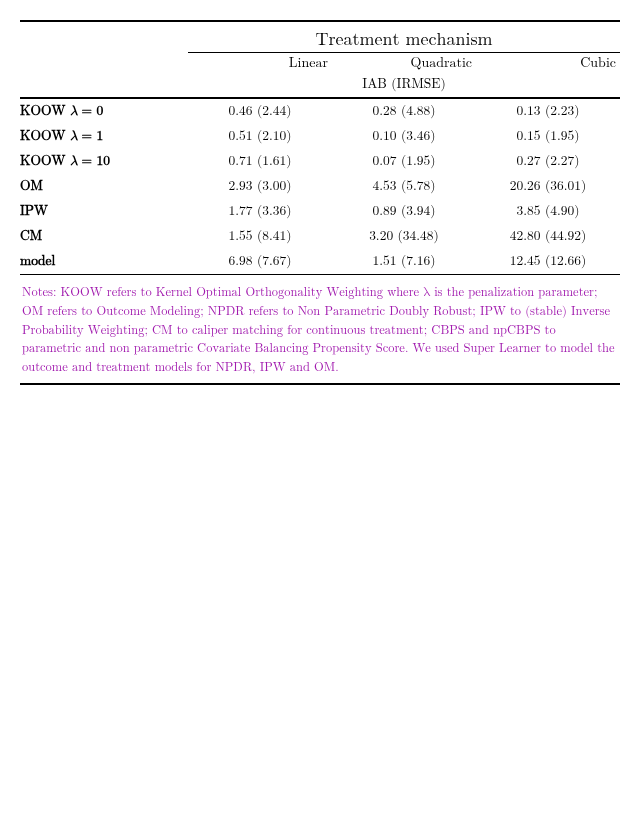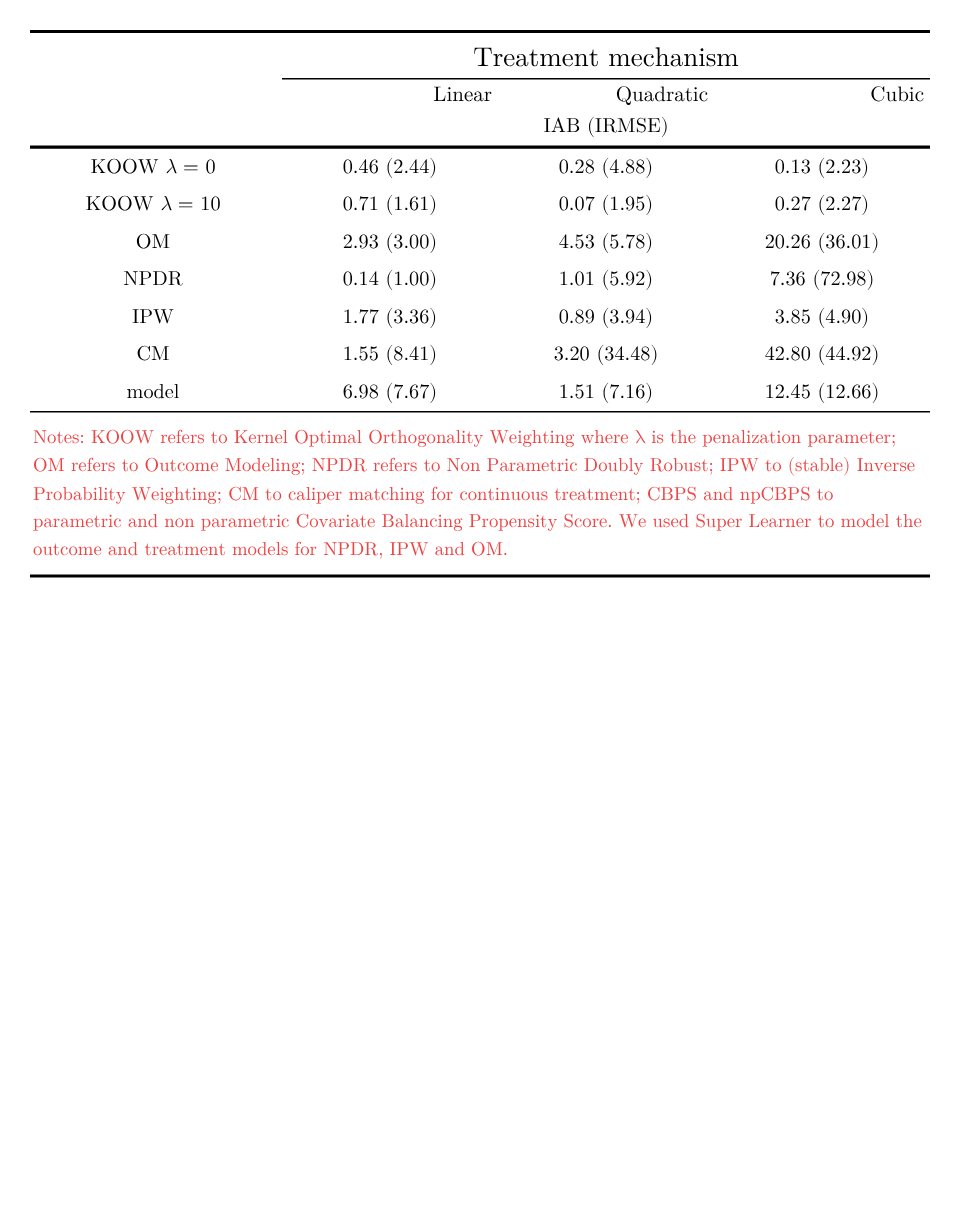--- a/index.html
+++ b/index.html
@@ -52,34 +52,34 @@
     .methods-divider-row td {
       border-bottom: 1px solid #000;
       padding: 0;
       height: 1px;
     }
     .data-row td {
       padding: 4px 4px;
       vertical-align: middle;
     }
     .data-row td.method-col {
-      text-align: center;
-      font-weight: normal;
+      text-align: left;
+      font-weight: bold;
       padding-left: 0;
       white-space: nowrap;
     }
     .data-row td.value-col {
       text-align: center;
     }
     .notes-section {
       border-top: 1px solid #000;
       padding: 8px 2px 6px 2px;
       font-size: 12.5px;
       line-height: 1.5;
-      color: #ef4444;
+      color: #a21caf;
     }
     .col-method { width: 28%; }
     .col-linear { width: 24%; }
     .col-quad { width: 24%; }
     .col-cubic { width: 24%; }
   </style>
 </head>
 <body>
 
 <div class="table-container">
@@ -115,36 +115,36 @@
       </tr>
     </thead>
     <tbody id="table-body">
     <tr class="data-row">
           <td class="method-col">KOOW <i>λ</i> = 0</td>
           <td class="value-col">0.46 (2.44)</td>
           <td class="value-col">0.28 (4.88)</td>
           <td class="value-col">0.13 (2.23)</td>
         </tr>
         <tr class="data-row">
+          <td class="method-col">KOOW <i>λ</i> = 1</td>
+          <td class="value-col">0.51 (2.10)</td>
+          <td class="value-col">0.10 (3.46)</td>
+          <td class="value-col">0.15 (1.95)</td>
+        </tr>
+        <tr class="data-row">
           <td class="method-col">KOOW <i>λ</i> = 10</td>
           <td class="value-col">0.71 (1.61)</td>
           <td class="value-col">0.07 (1.95)</td>
           <td class="value-col">0.27 (2.27)</td>
         </tr>
         <tr class="data-row">
           <td class="method-col">OM</td>
           <td class="value-col">2.93 (3.00)</td>
           <td class="value-col">4.53 (5.78)</td>
           <td class="value-col">20.26 (36.01)</td>
-        </tr>
-        <tr class="data-row">
-          <td class="method-col">NPDR</td>
-          <td class="value-col">0.14 (1.00)</td>
-          <td class="value-col">1.01 (5.92)</td>
-          <td class="value-col">7.36 (72.98)</td>
         </tr>
         <tr class="data-row">
           <td class="method-col">IPW</td>
           <td class="value-col">1.77 (3.36)</td>
           <td class="value-col">0.89 (3.94)</td>
           <td class="value-col">3.85 (4.90)</td>
         </tr>
         <tr class="data-row">
           <td class="method-col">CM</td>
           <td class="value-col">1.55 (8.41)</td>

